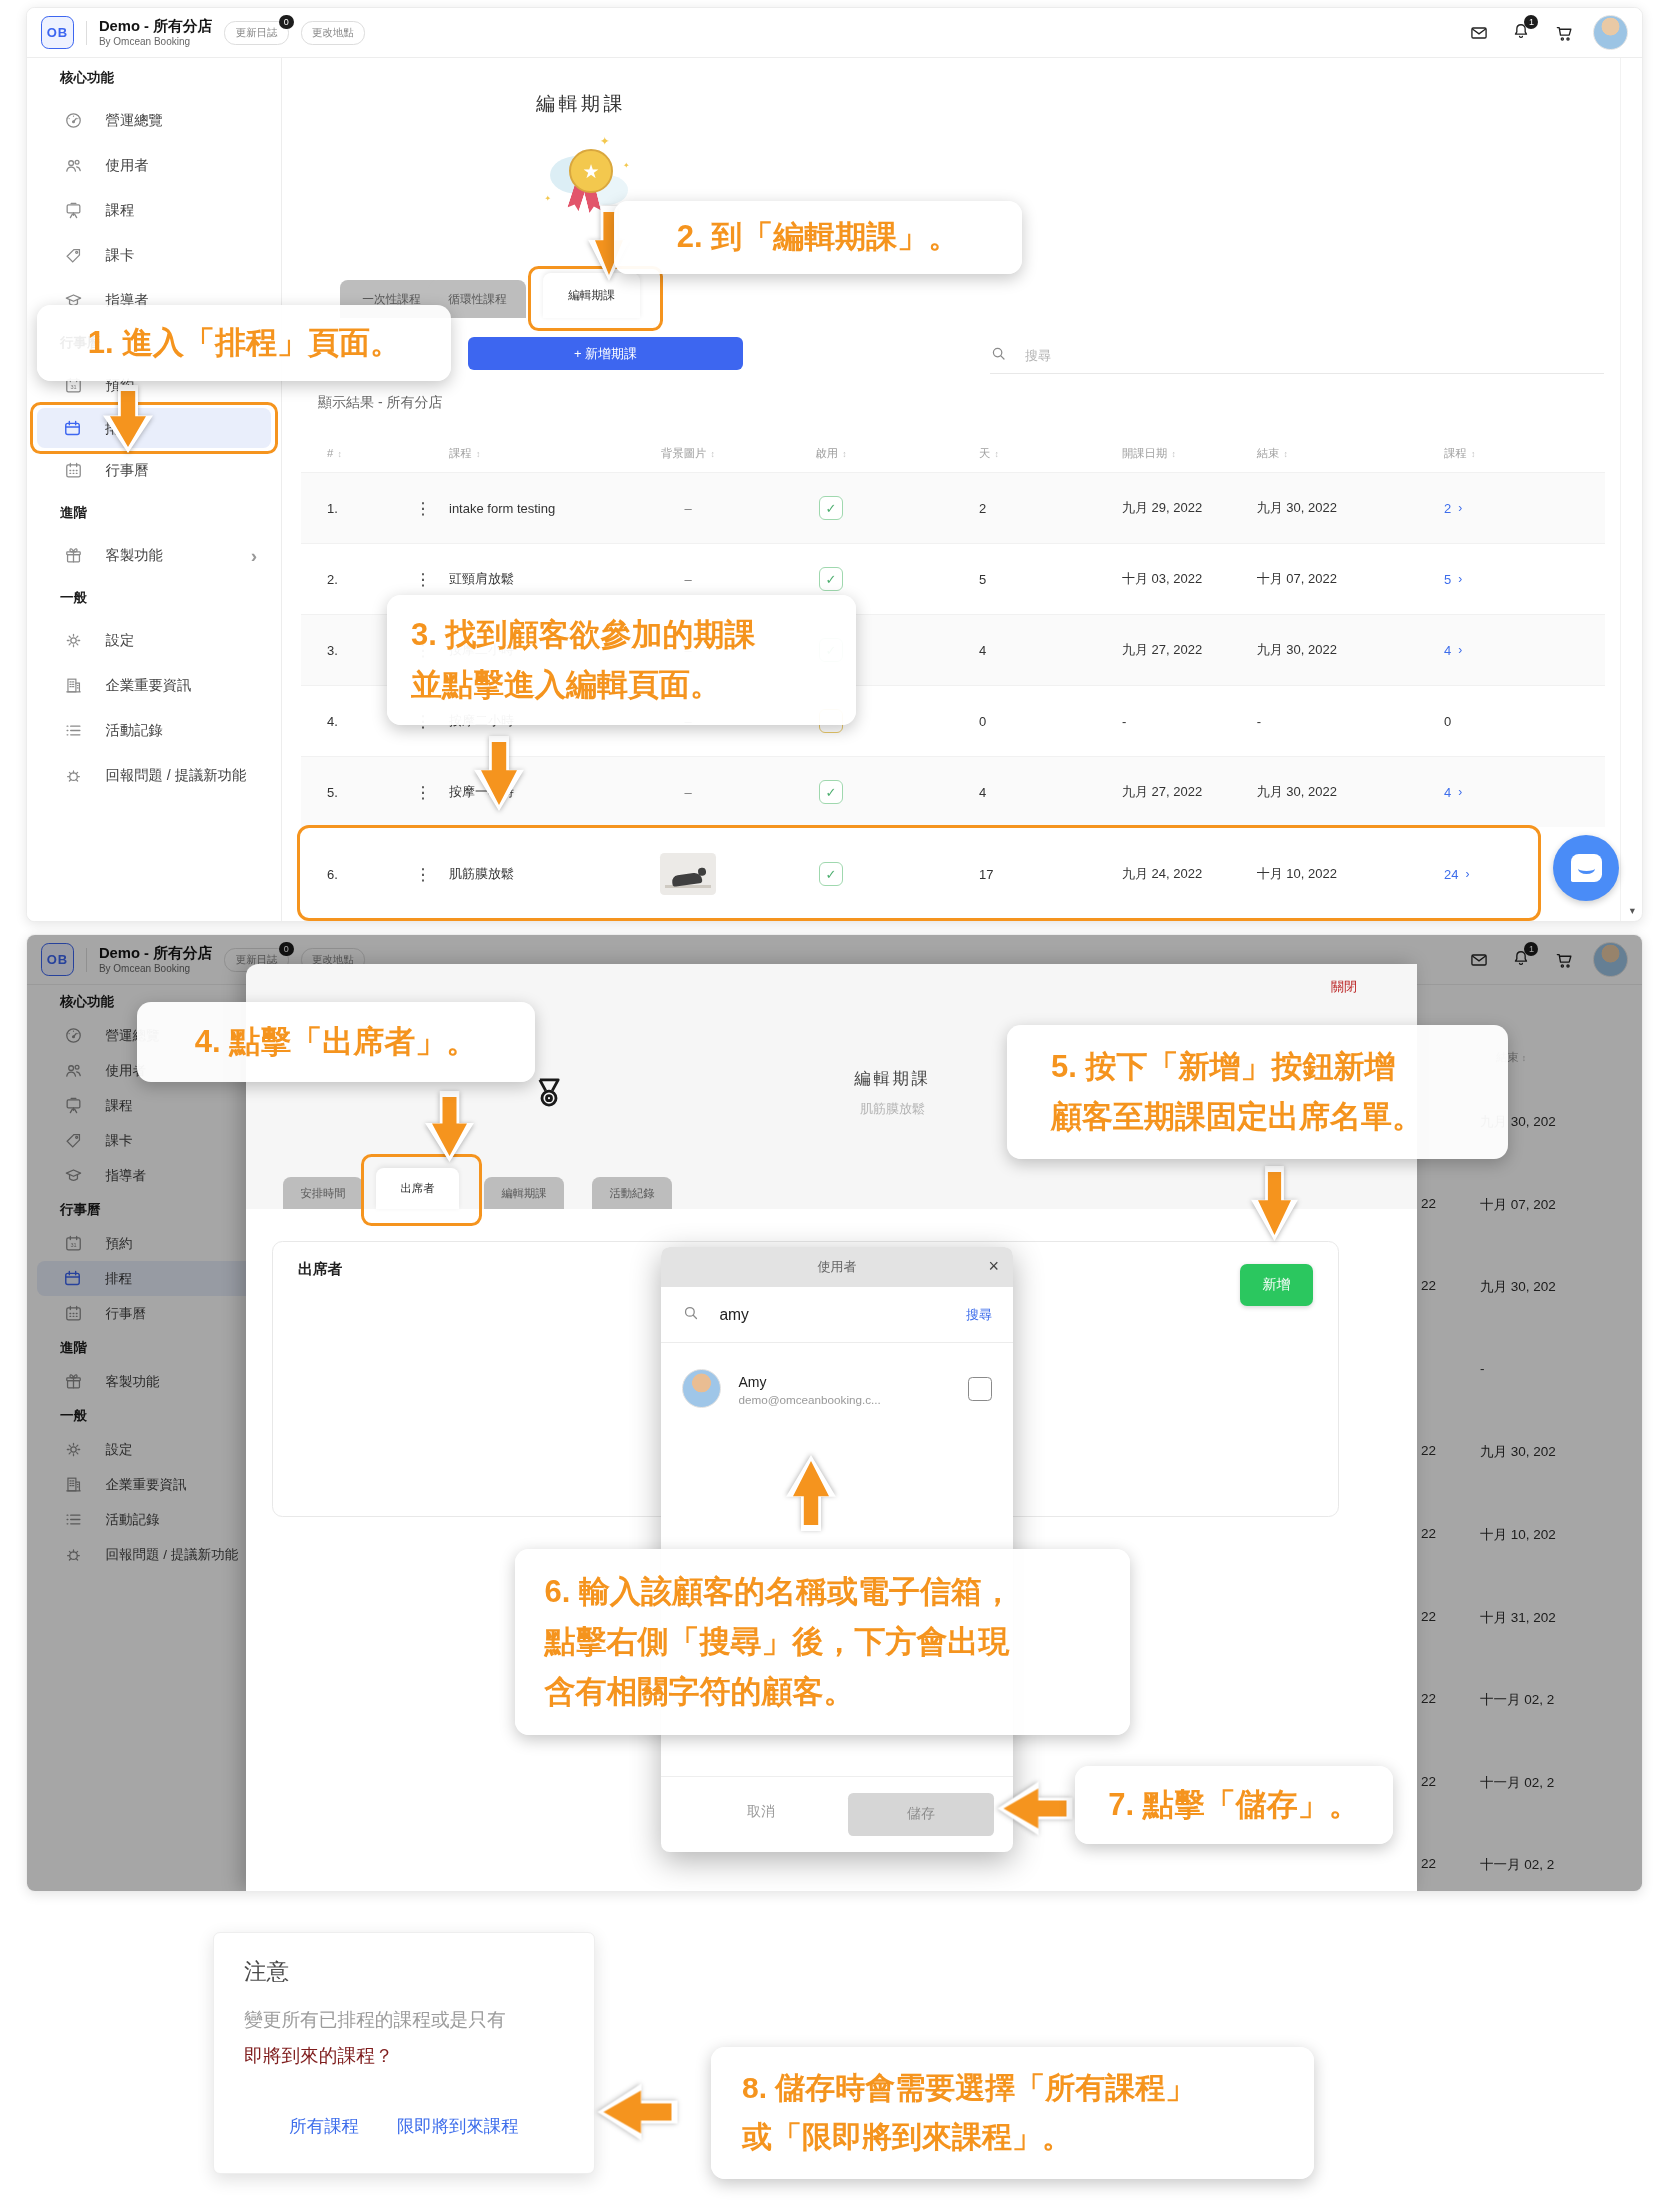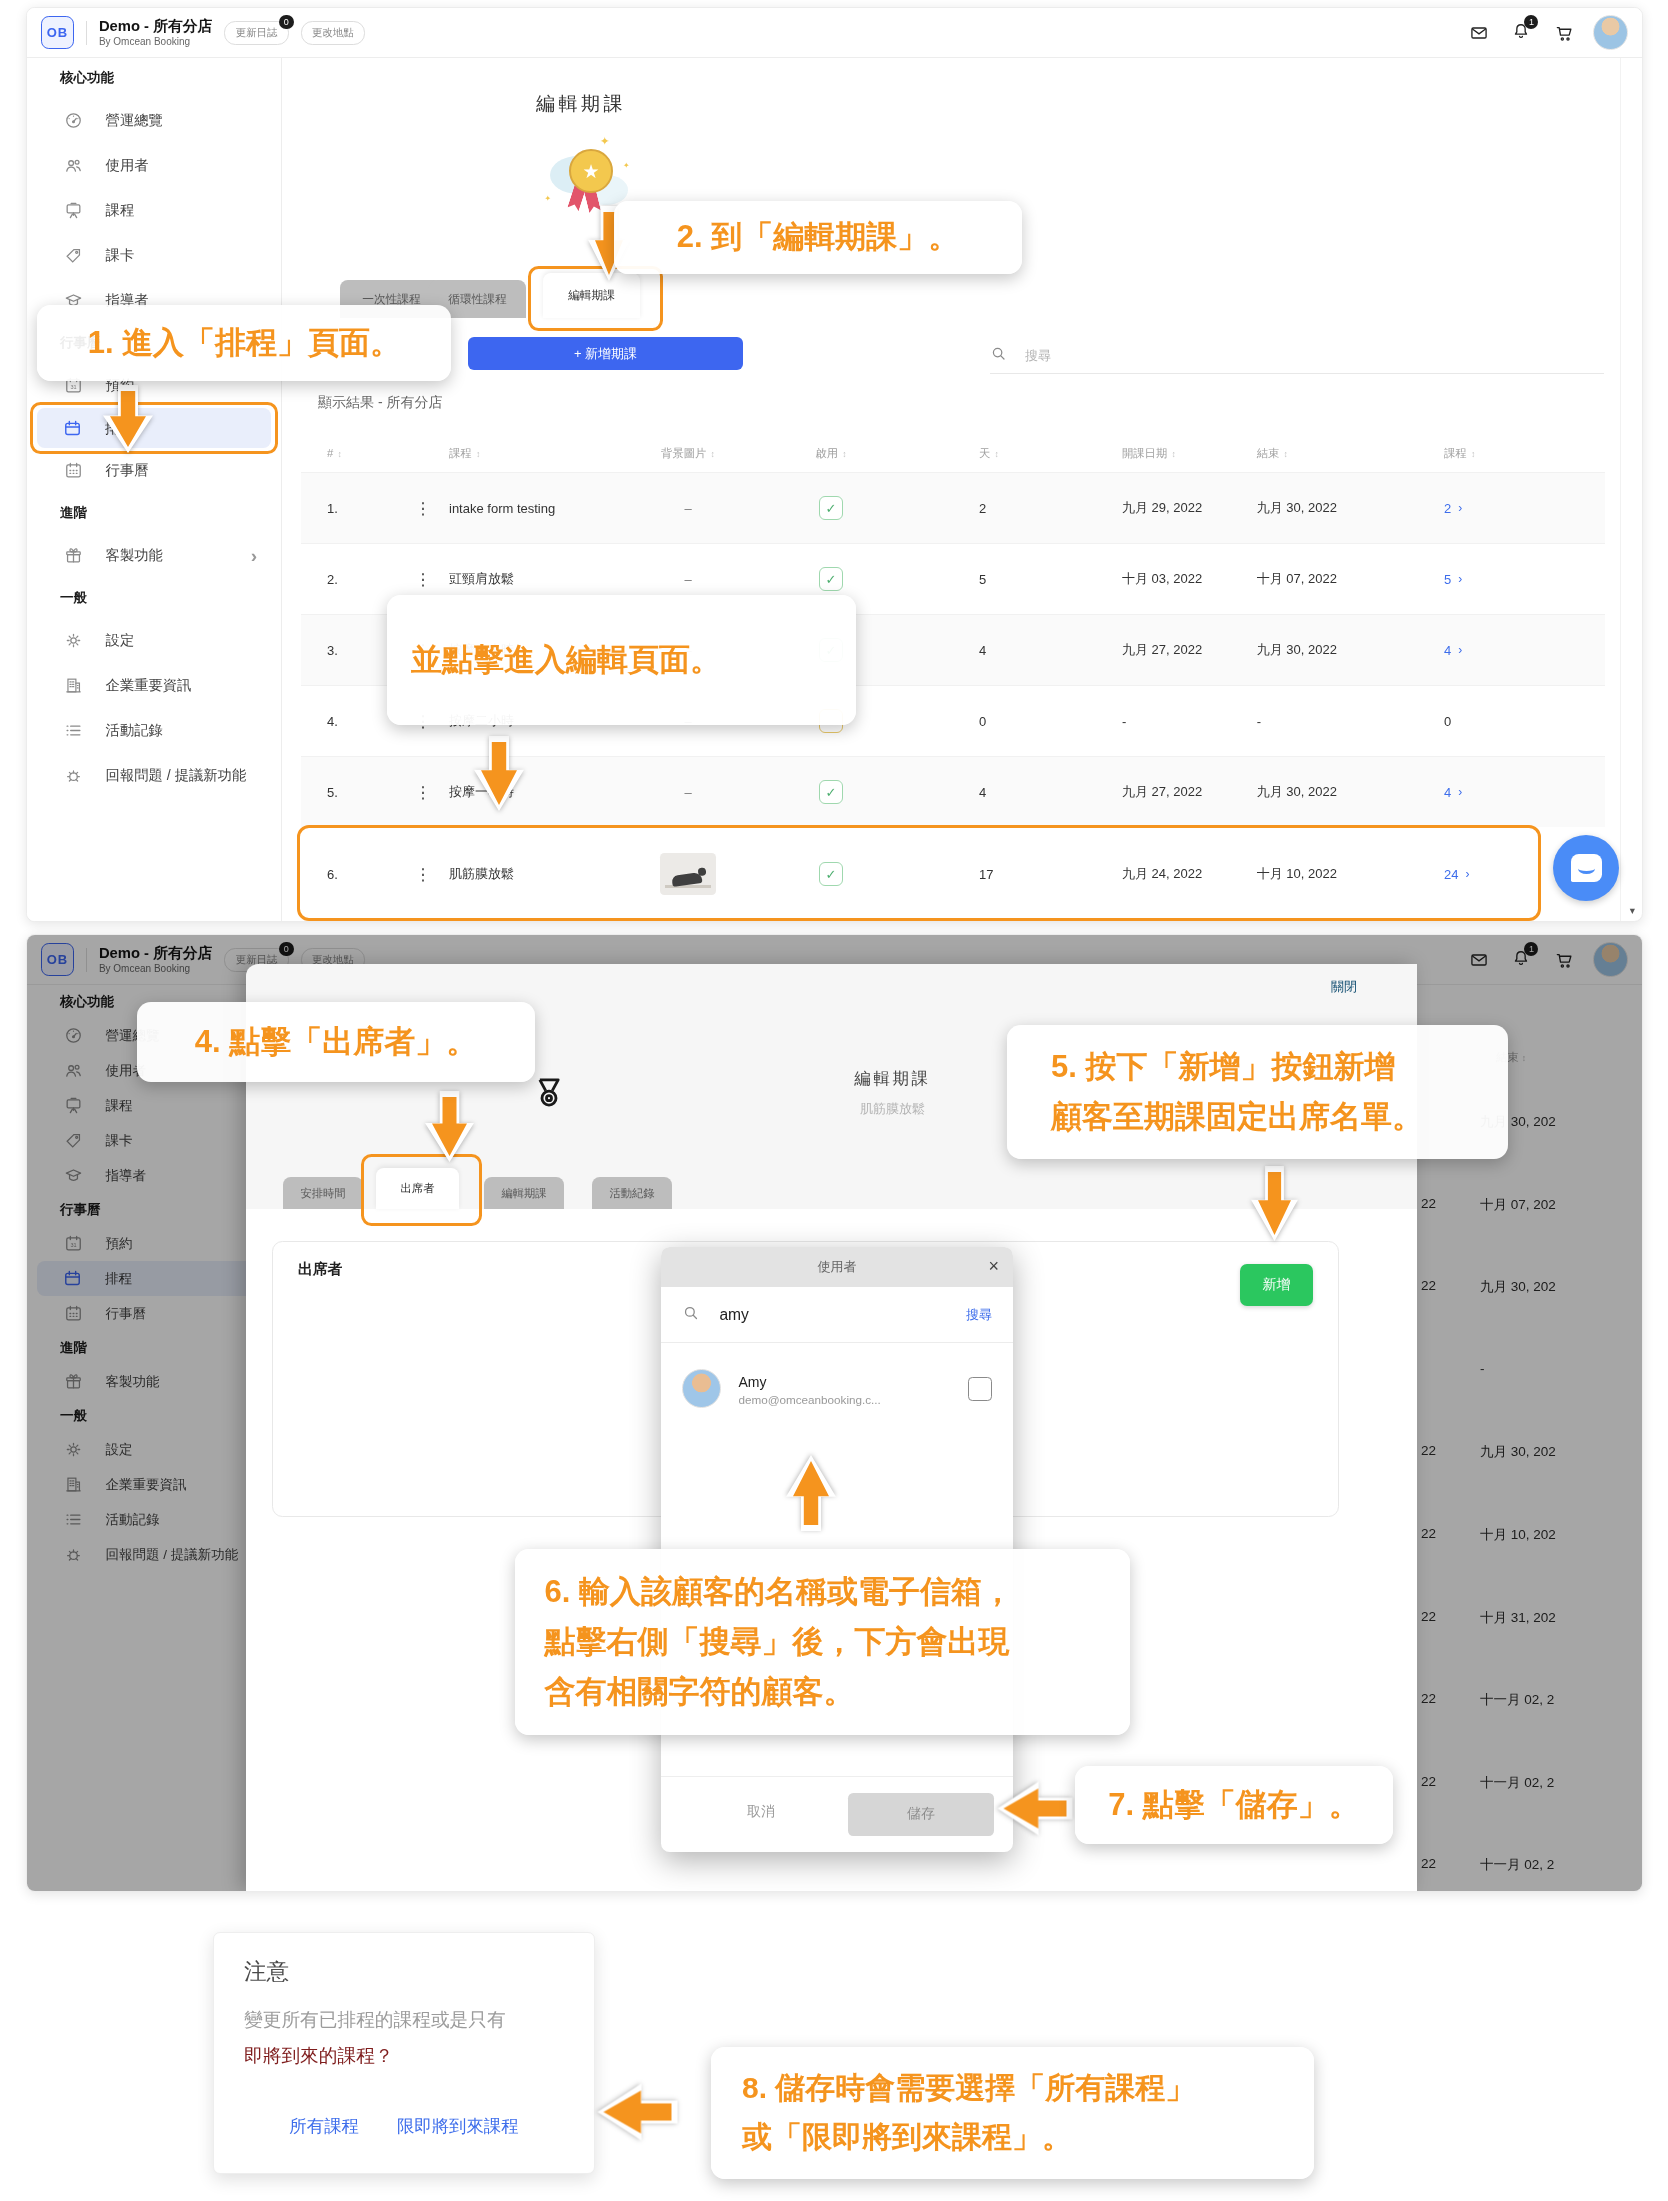--- a/index.html
+++ b/index.html
@@ -109,21 +109,21 @@
   .barrow.up{transform:rotate(180deg);}
   .barrow.left{transform:rotate(90deg);}
 
   
   .dim{position:absolute;inset:0;background:rgba(0,0,0,.35);z-index:5;}
   .bgcol-hdr{position:absolute;left:1469px;top:115px;font-size:11.3px;color:#999;z-index:2;}
   .bgrow-left{position:absolute;left:1394px;width:26px;font-size:13.5px;color:#2e2e2e;z-index:2;}
   .bgrow-end{position:absolute;left:1453px;font-size:13.5px;color:#2e2e2e;z-index:2;white-space:nowrap;}
   .panel{position:absolute;left:219px;top:29px;width:1171px;height:927px;background:#f6f6f6;border-radius:12px 0 0 0;z-index:10;box-shadow:-5.2px 0 19px rgba(0,0,0,.22);}
   .panel-contentbg{position:absolute;left:219px;top:274px;width:1171px;height:682px;background:#fff;z-index:11;}
-  .closebtn{position:absolute;left:1304px;top:43px;font-size:13px;color:#0c4a6e;z-index:12;cursor:pointer;}
+  .closebtn{position:absolute;left:1304px;top:43px;font-size:13px;color:#b91c1c;z-index:12;cursor:pointer;}
   .medal{position:absolute;left:502px;top:139px;z-index:12;color:#1a1a1a;}
   .medal svg{width:40px;height:40px;}
   .t2title{position:absolute;left:796px;top:133px;width:139px;text-align:center;font-size:16.5px;color:#444;letter-spacing:2.6px;z-index:12;}
   .t2sub{position:absolute;left:796px;top:165px;width:139px;text-align:center;font-size:13px;color:#b3b3b3;z-index:12;}
   .tab2{z-index:12;}
   .container2{position:absolute;left:245px;top:306px;width:1067px;height:276px;border:1.3px solid #e8e8e8;border-radius:10.4px;background:#fff;z-index:12;box-sizing:border-box;}
   .sec-label{position:absolute;left:271px;top:325px;font-size:14.8px;font-weight:bold;color:#222;z-index:13;}
   .greenbtn{position:absolute;left:1213px;top:329px;width:73px;height:42px;background:#2BC75F;color:#fff;font-size:14px;border-radius:7px;display:flex;align-items:center;justify-content:center;z-index:13;cursor:pointer;box-shadow:0 1.7px 4.3px rgba(0,0,0,.15);}
   .popup{position:absolute;left:634px;top:312px;width:352px;height:605px;background:#fff;border-radius:8.7px;z-index:15;box-shadow:0 8.7px 31px rgba(0,0,0,.30);}
   .pop-hdr{position:absolute;left:0;top:0;right:0;height:40px;background:#e3e3e3;border-radius:8.7px 8.7px 0 0;display:flex;align-items:center;justify-content:center;font-size:13px;color:#666;}
@@ -507,20 +507,21 @@
 
     <div class="barrow" style="left:561px;top:198px;width:42px;height:75px;z-index:39;">
         <div class="aw"></div>
         <div class="ao"></div>
       </div>
     <div class="annot" style="left:587px;top:193px;width:408px;height:73px;">
         <span class="ln">2. 到「編輯期課」。</span>
       </div>
 
     <div class="annot al" style="left:360px;top:587px;width:469px;height:130px;padding-left:24px;box-sizing:border-box;">
+      <span class="ln">3. 找到顧客欲參加的期課</span>
         <span class="ln">並點擊進入編輯頁面。</span>
     </div>
     <div class="barrow" style="left:447px;top:728px;width:50px;height:75px;">
         <div class="aw"></div>
         <div class="ao"></div>
       </div>
   </section>
 
   <section class="card" id="card2">
     <header class="appbar" id="appbar2">

